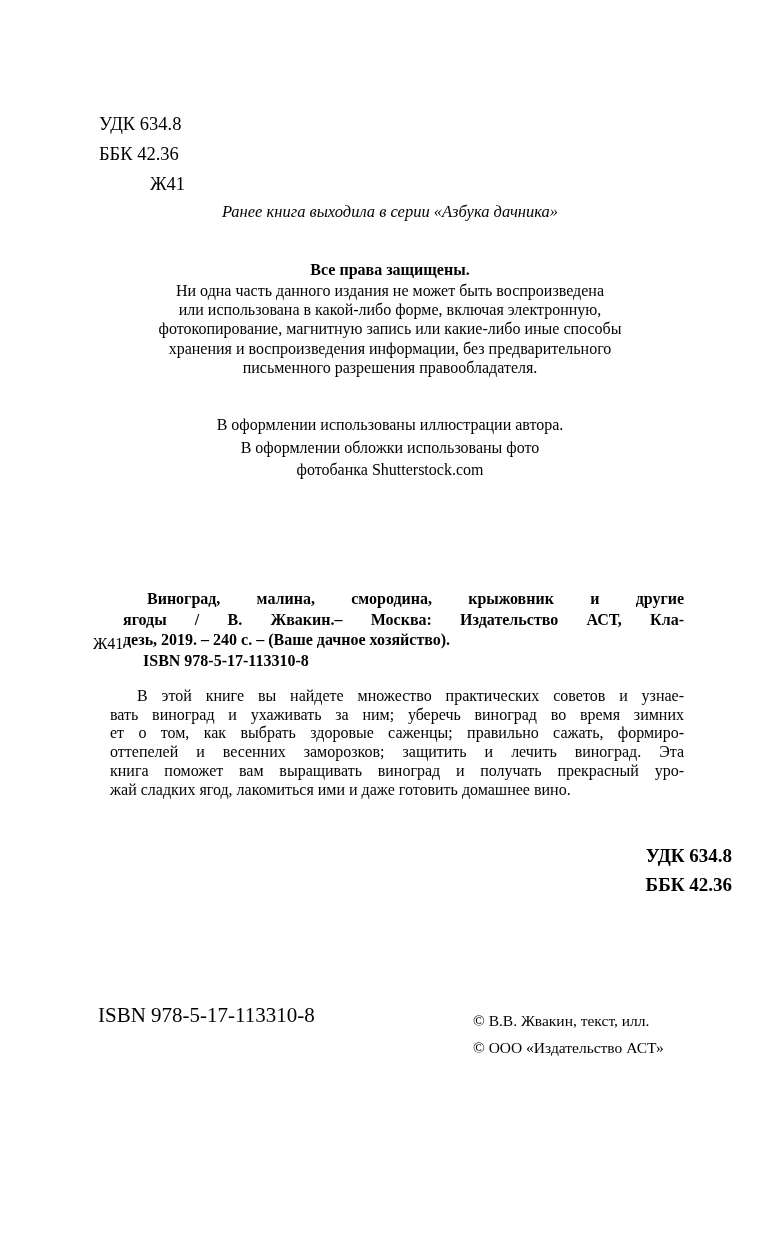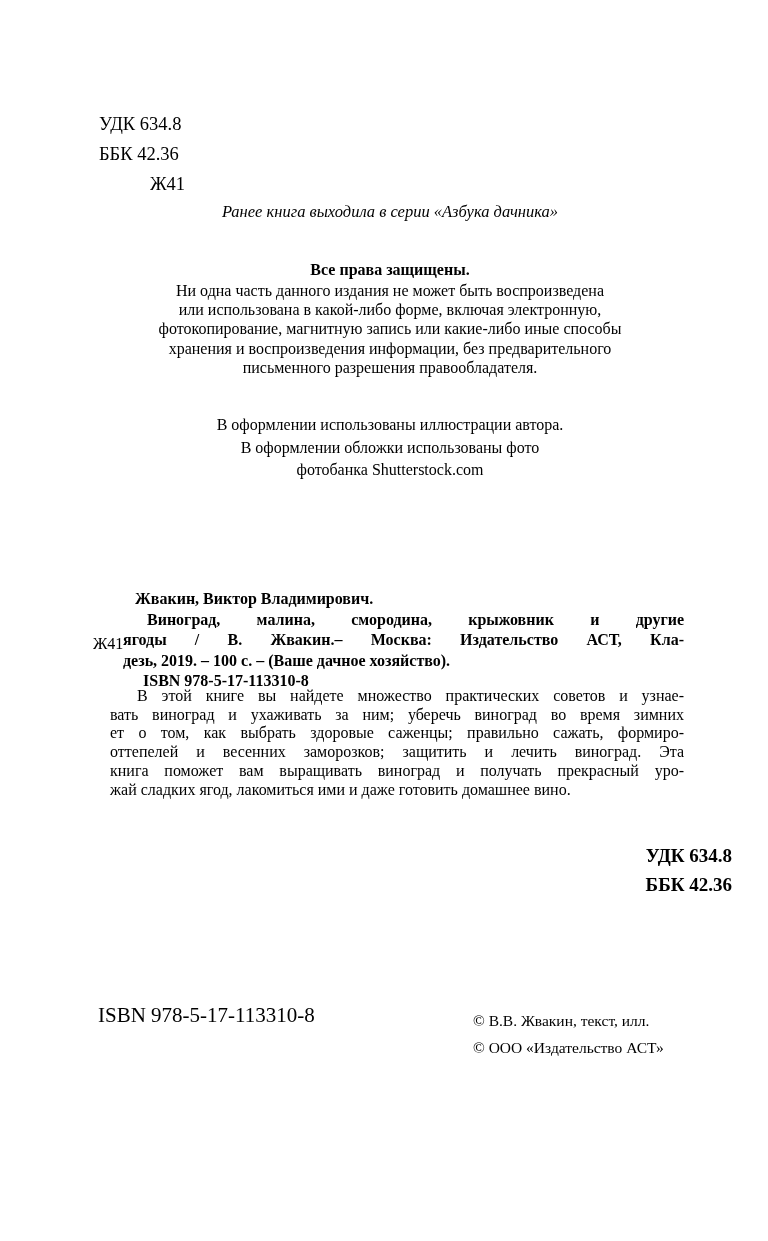--- a/index.html
+++ b/index.html
@@ -147,24 +147,23 @@
 
   <div class="abs credits">
     <div class="cline">В оформлении использованы иллюстрации автора.</div>
     <div class="cline">В оформлении обложки использованы фото</div>
     <div class="cline">фотобанка Shutterstock.com</div>
   </div>
 
   <div class="abs margin-sign">Ж41</div>
 
   <div class="abs record">
-    <div class="author">Жвакин, Виктор Владимирович.</div>
     <div class="t-indent jl">Виноград, малина, смородина, крыжовник и другие</div>
     <div class="jl">ягоды / В. Жвакин.– Москва: Издательство АСТ, Кла-</div>
-    <div>дезь, 2019. – 100 с. – (Ваше дачное хозяйство).</div>
+    <div>дезь, 2019. – 240 с. – (Ваше дачное хозяйство).</div>
     <div class="isbn-line">ISBN 978-5-17-113310-8</div>
   </div>
 
   <div class="abs annotation">
     <div class="first jl">В этой книге вы найдете множество практических советов и узнае-</div>
     <div class="jl">вать виноград и ухаживать за ним; уберечь виноград во время зимних</div>
     <div class="jl">ет о том, как выбрать здоровые саженцы; правильно сажать, формиро-</div>
     <div class="jl">оттепелей и весенних заморозков; защитить и лечить виноград. Эта</div>
     <div class="jl">книга поможет вам выращивать виноград и получать прекрасный уро-</div>
     <div>жай сладких ягод, лакомиться ими и даже готовить домашнее вино.</div>

